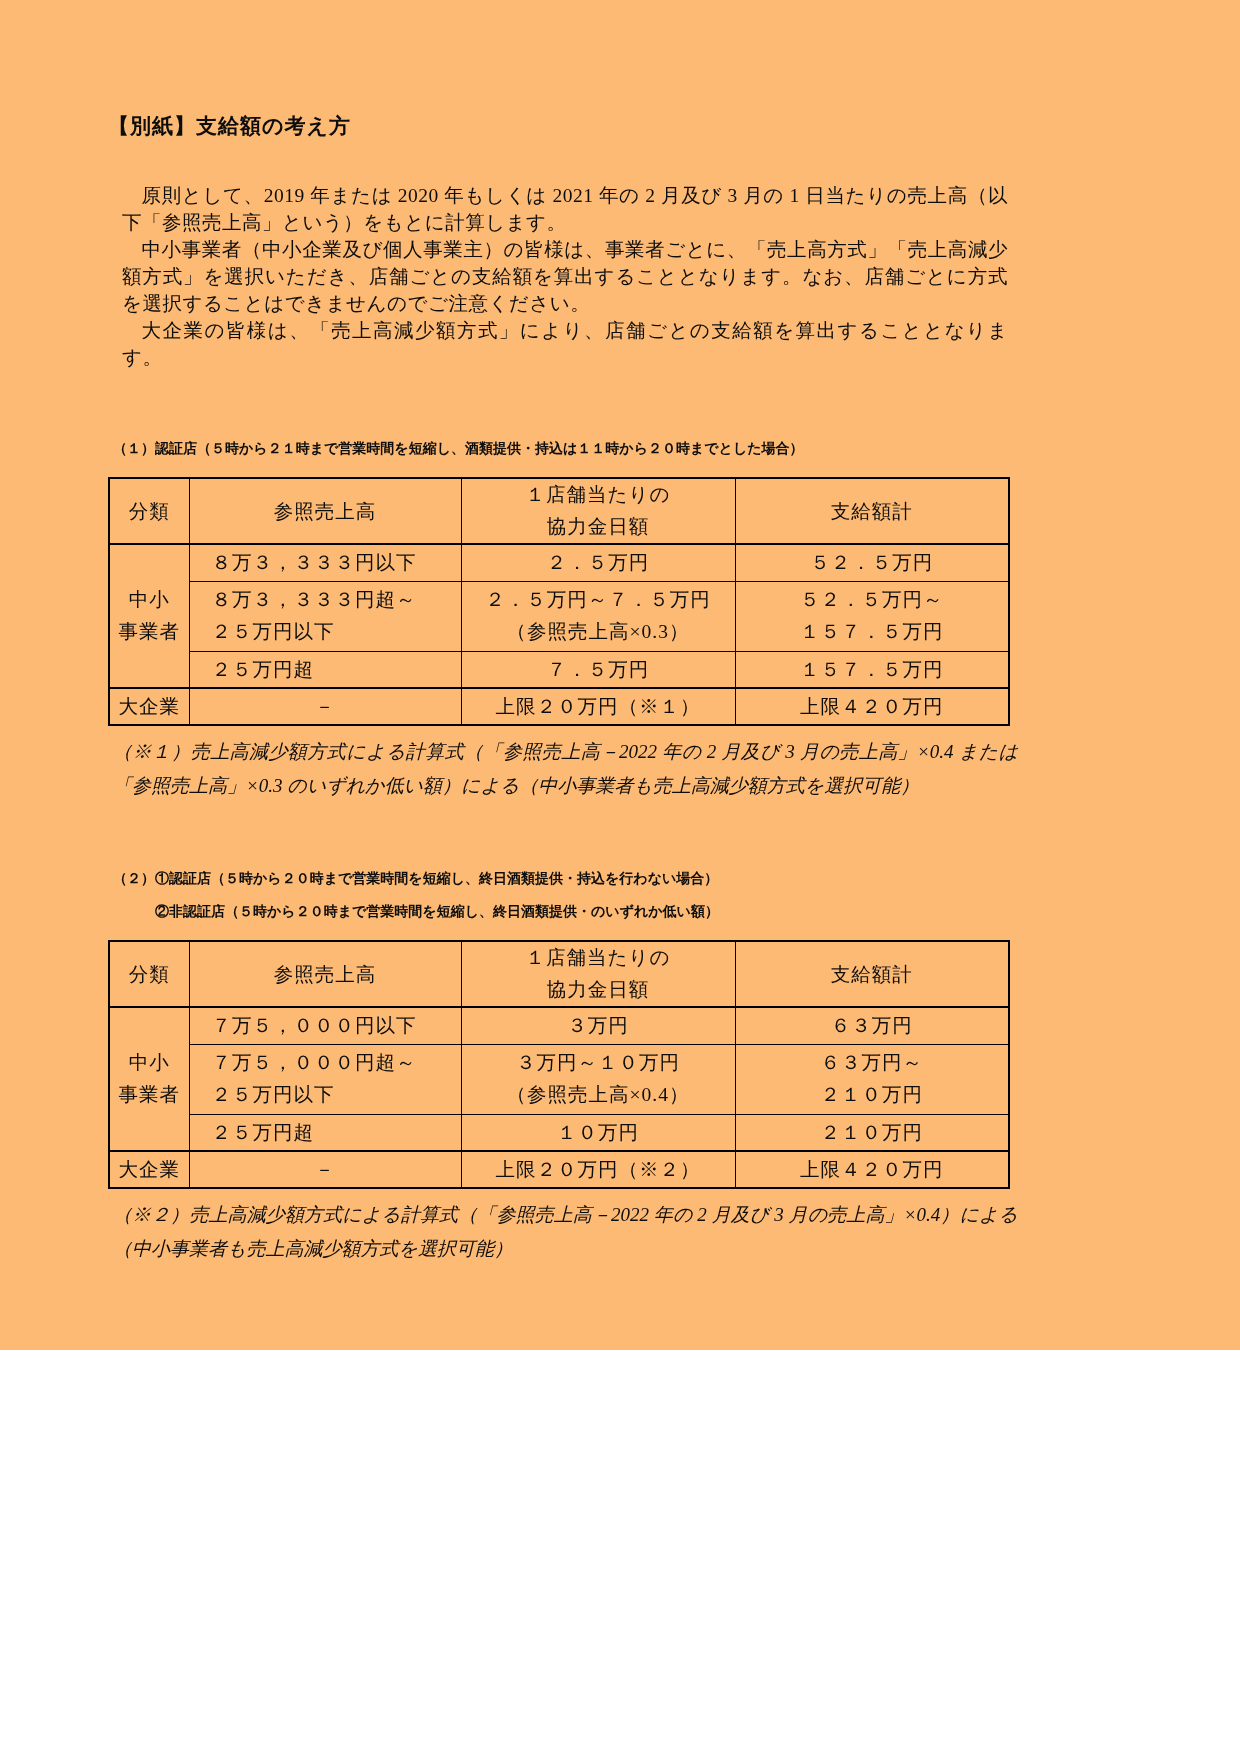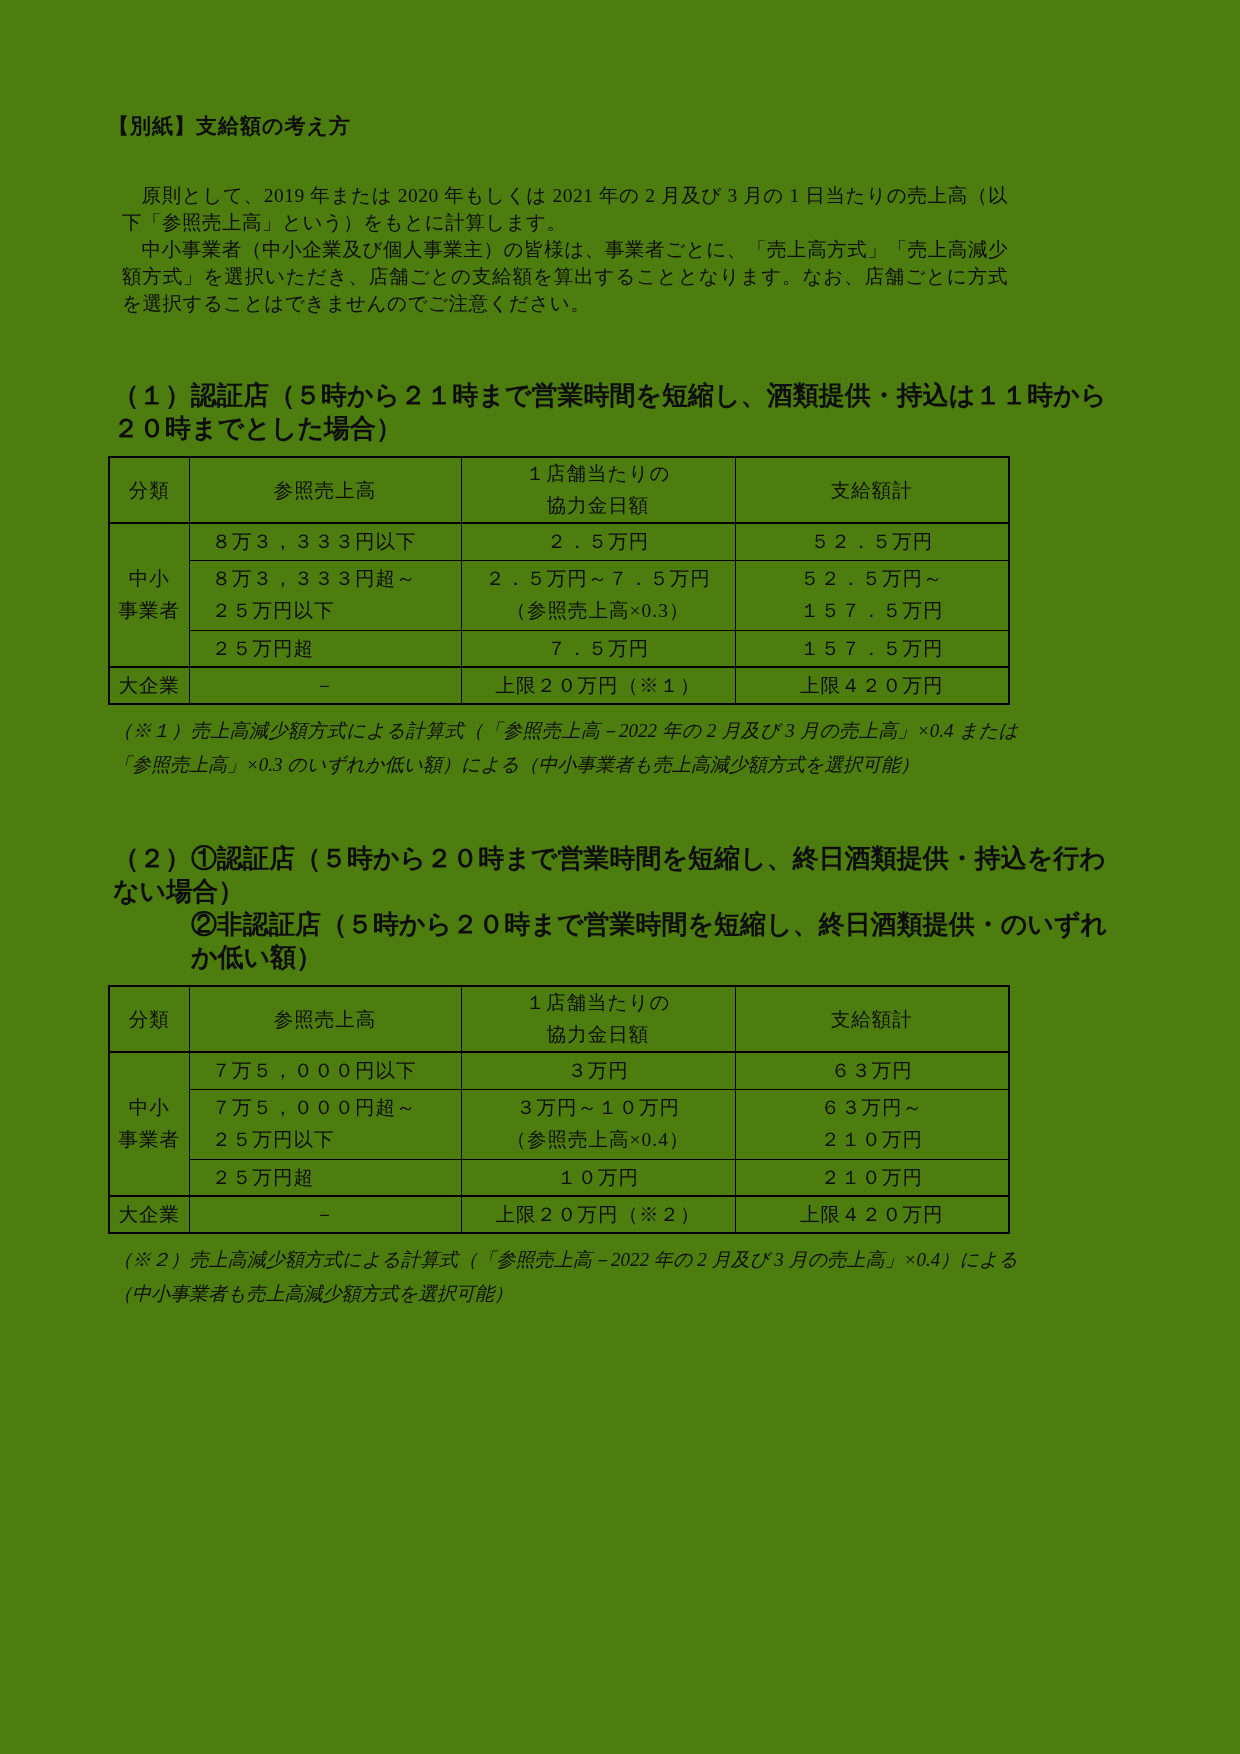--- a/index.html
+++ b/index.html
@@ -1,43 +1,43 @@
 <!DOCTYPE html>
 <html lang="ja"><head>
 <meta charset="utf-8">
 <style>
   * { margin:0; padding:0; box-sizing:border-box; }
   html,body { background:#ffffff; }
   .page {
     position:relative;
-    width:1240px; height:1754px;
-    background:#4d7c0f;
+    width:1240px; height:1350px;
+    background:#fdba74;
     color:#0d0d0d;
     padding:112px 132px 0 108px;
     overflow:hidden;
     font-family:"Liberation Serif","DejaVu Serif",serif;
   }
   .title {
     font-family:"Liberation Sans","DejaVu Sans",sans-serif;
     font-weight:700;
     font-size:21px;
     letter-spacing:1px;
   }
   .body-text { margin:42px 0 0 14px; width:886px; }
   .body-text p {
     font-size:19.5px;
     line-height:27px;
     text-indent:1em;
     text-align:justify;
     letter-spacing:0.5px;
   }
   .section-heading {
-    font-family:Liberation Sans, sans-serif;
+    font-family:Liberation Mono, monospace;
     font-weight:700;
-    font-size:26px;
+    font-size:14px;
     line-height:33px;
     margin-left:5px;
   }
   .sh1 { margin-top:62px; margin-bottom:11px; }
   .sh2 { margin-top:60px; }
   .sh2-line2 { padding-left:3em; margin-bottom:11px; }
   table.rate-table {
     border-collapse:collapse;
     table-layout:fixed;
     width:900px;
@@ -70,20 +70,21 @@
 </head>
 <body>
 
 <div class="page">
 
   <h1 class="title">【別紙】支給額の考え方</h1>
 
   <div class="body-text">
     <p>原則として、2019 年または 2020 年もしくは 2021 年の 2 月及び 3 月の 1 日当たりの売上高（以下「参照売上高」という）をもとに計算します。</p>
     <p>中小事業者（中小企業及び個人事業主）の皆様は、事業者ごとに、「売上高方式」「売上高減少額方式」を選択いただき、店舗ごとの支給額を算出することとなります。なお、店舗ごとに方式を選択することはできませんのでご注意ください。</p>
+    <p>大企業の皆様は、「売上高減少額方式」により、店舗ごとの支給額を算出することとなります。</p>
   </div>
 
   <h2 class="section-heading sh1">（１）認証店（５時から２１時まで営業時間を短縮し、酒類提供・持込は１１時から２０時までとした場合）</h2>
 
   <table class="rate-table">
     <colgroup>
       <col style="width:80px">
         <col style="width:272px">
         <col style="width:274px">
         <col style="width:274px">

